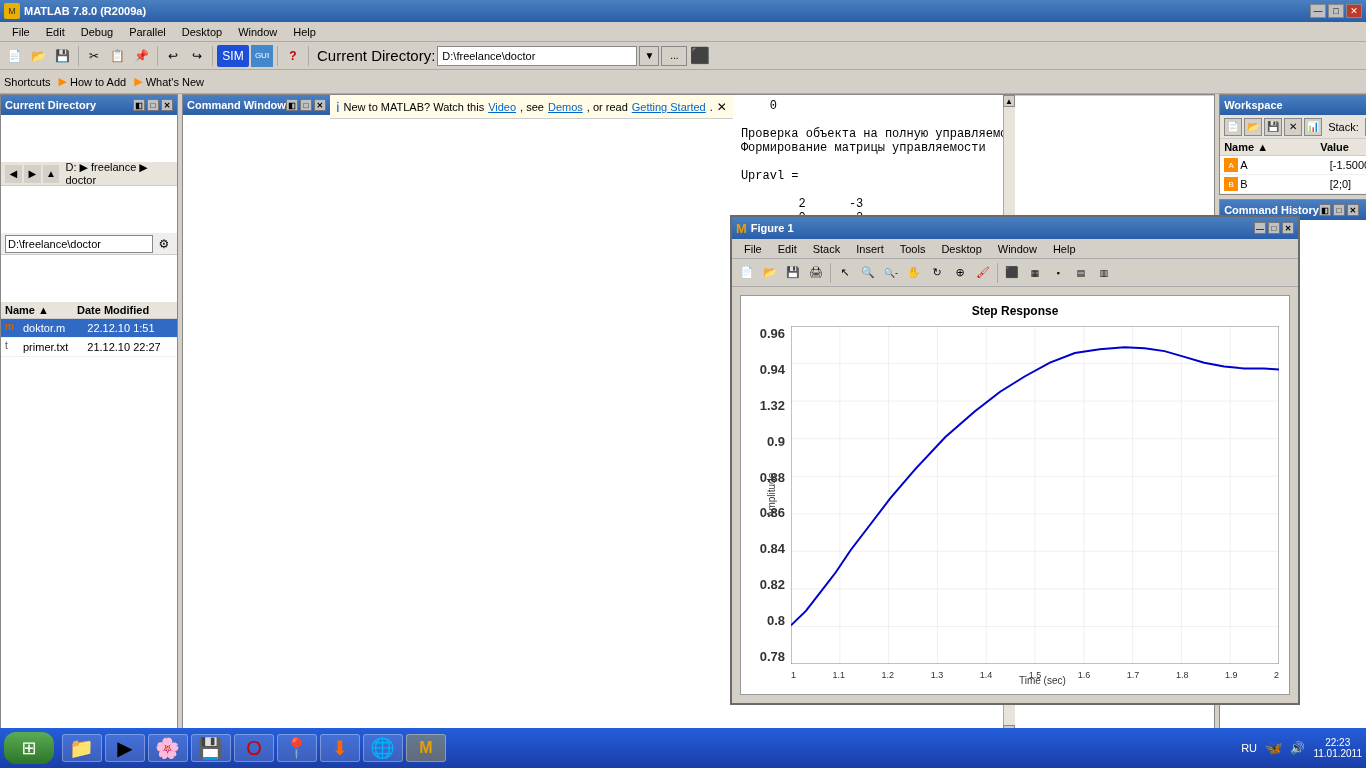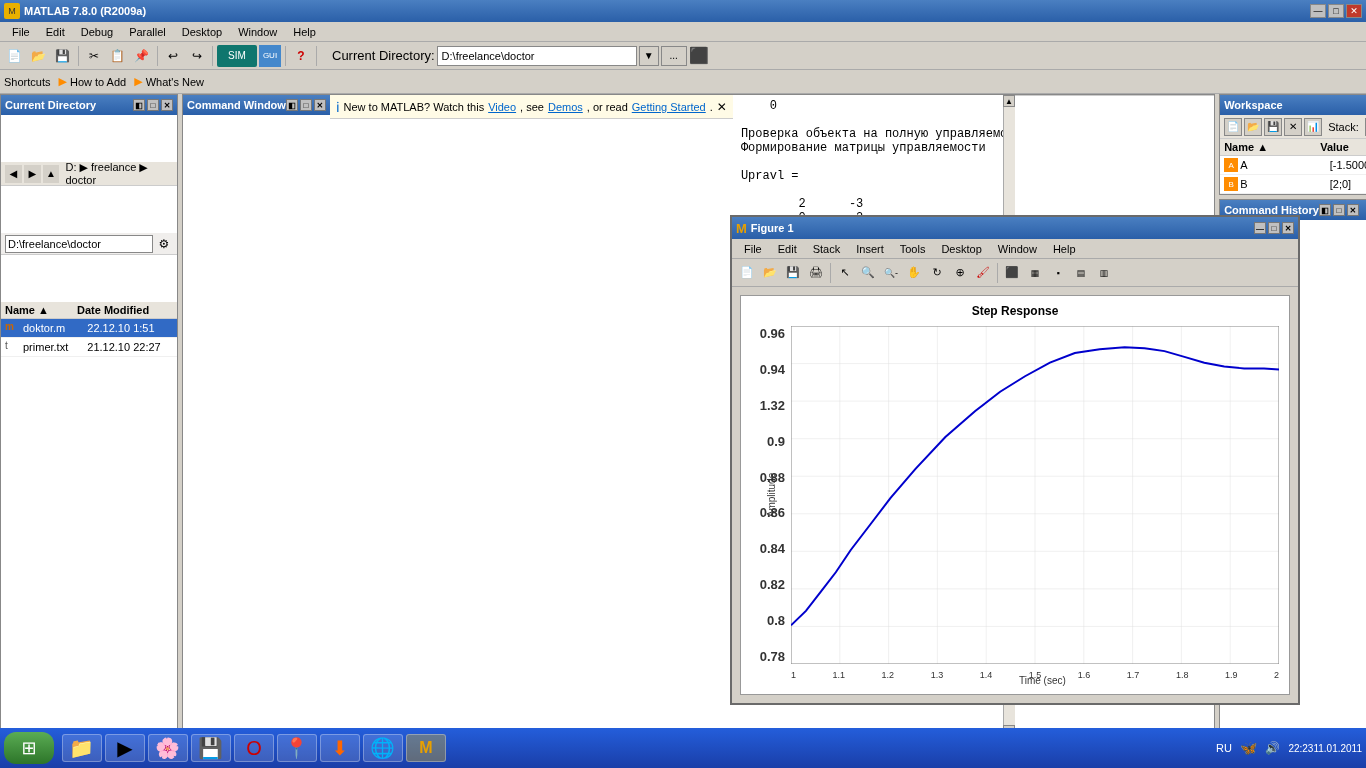--- a/index.html
+++ b/index.html
@@ -45,21 +45,21 @@
     }
     .toolbar-btn {
       width: 22px; height: 22px;
       background: #d4d0c8;
       border: 1px solid transparent;
       cursor: pointer;
       display: flex; align-items: center; justify-content: center;
       font-size: 12px;
     }
     .toolbar-separator { width: 1px; height: 20px; background: #aaa; margin: 0 2px; }
-    .current-dir-label { font-size: 13px; margin-left: 11px; }
+    .current-dir-label { font-size: 15px; margin-left: 4px; }
     .current-dir-input {
       height: 20px; width: 200px; border: 1px solid #888;
       background: white; padding: 0 4px; font-size: 11px;
     }
     .dir-browse-btn { width: 20px; height: 20px; background: #d4d0c8; border: 1px solid #888; cursor: pointer; font-size: 10px; display: flex; align-items: center; justify-content: center; }
 
     
     .shortcuts-bar {
       height: 24px;
       background: #d4d0c8;
@@ -220,21 +220,21 @@
       align-items: center;
       padding: 0 4px;
       position: absolute;
       bottom: 0;
       left: 0;
       right: 0;
     }
     .taskbar-start { width: 50px; height: 32px; background: linear-gradient(to bottom, #5aac54, #2d7529); border-radius: 12px; display: flex; align-items: center; justify-content: center; cursor: pointer; margin-right: 8px; }
     .taskbar-btn { height: 28px; min-width: 40px; background: rgba(255,255,255,0.15); border: 1px solid rgba(255,255,255,0.3); cursor: pointer; display: flex; align-items: center; justify-content: center; margin-right: 3px; border-radius: 3px; }
     .taskbar-right { margin-left: auto; display: flex; align-items: center; gap: 8px; color: white; font-size: 11px; }
-    .taskbar-time { display: flex; flex-direction: row; align-items: center; font-size: 10px; color: white; }
+    .taskbar-time { display: flex; flex-direction: column; align-items: center; font-size: 10px; color: white; }
 
     
     .figure-window {
       position: absolute;
       top: 215px;
       left: 730px;
       width: 570px;
       height: 490px;
       background: #d4d0c8;
       border: 2px solid #6a6a6a;
@@ -407,21 +407,21 @@
   <div class="toolbar-btn">📂</div>
   <div class="toolbar-btn">💾</div>
   <div class="toolbar-separator"></div>
   <div class="toolbar-btn">✂</div>
   <div class="toolbar-btn">📋</div>
   <div class="toolbar-btn">📌</div>
   <div class="toolbar-separator"></div>
   <div class="toolbar-btn">↩</div>
   <div class="toolbar-btn">↪</div>
   <div class="toolbar-separator"></div>
-  <div class="toolbar-btn" style="width:40px;height:22px;background:#0f766e;border-radius:2px;font-size:10px;color:white;border:none;">SIM</div>
+  <div class="toolbar-btn" style="width:32px;height:22px;background:#1d4ed8;border-radius:2px;font-size:12px;color:white;border:none;">SIM</div>
   <div class="toolbar-btn" style="background:#4488cc;color:white;font-size:8px;">GUI</div>
   <div class="toolbar-separator"></div>
   <div class="toolbar-btn" style="font-weight:bold;color:#cc0000;">?</div>
   <div class="toolbar-separator"></div>
   <span class="current-dir-label">Current Directory:</span>
   <input class="current-dir-input" value="D:\freelance\doctor" style="">
   <div class="dir-browse-btn">▼</div>
   <div class="dir-browse-btn" style="width:26px;">...</div>
   <div class="toolbar-btn" style="color:#888;font-size:16px;">⬛</div>
 </div>

